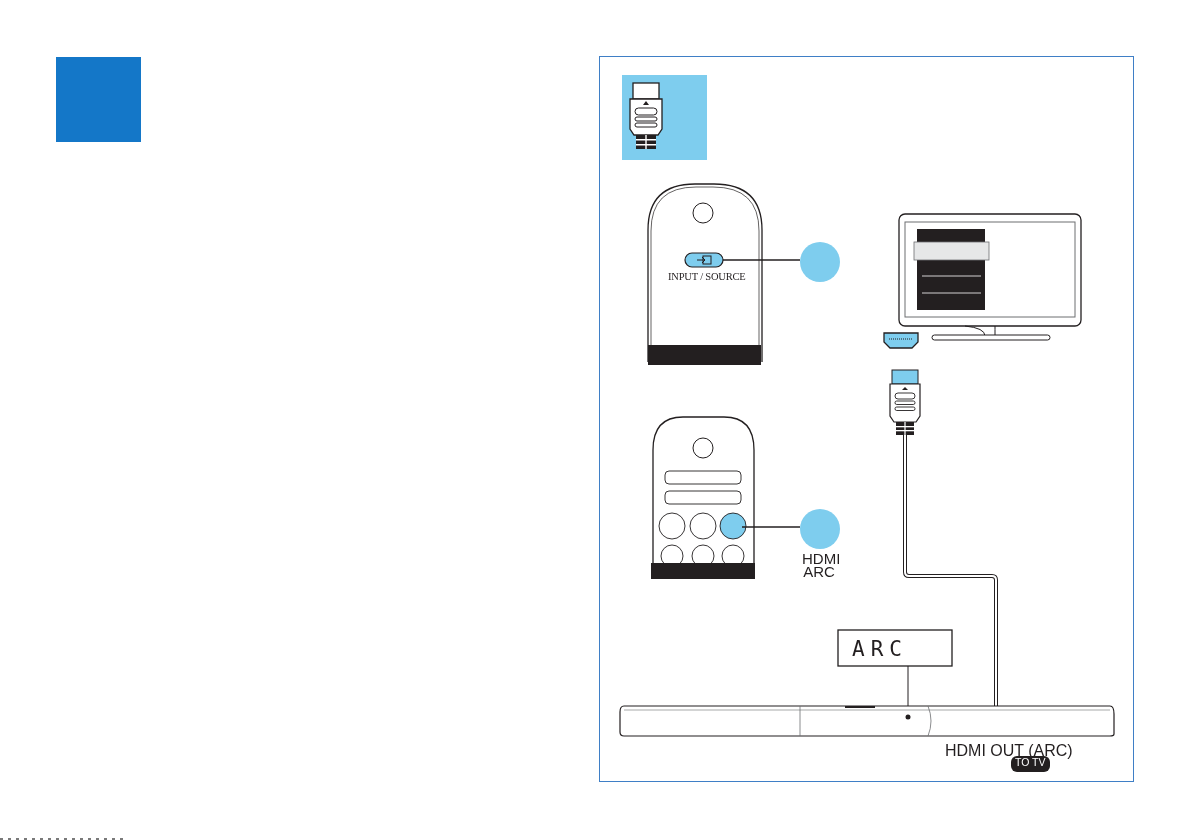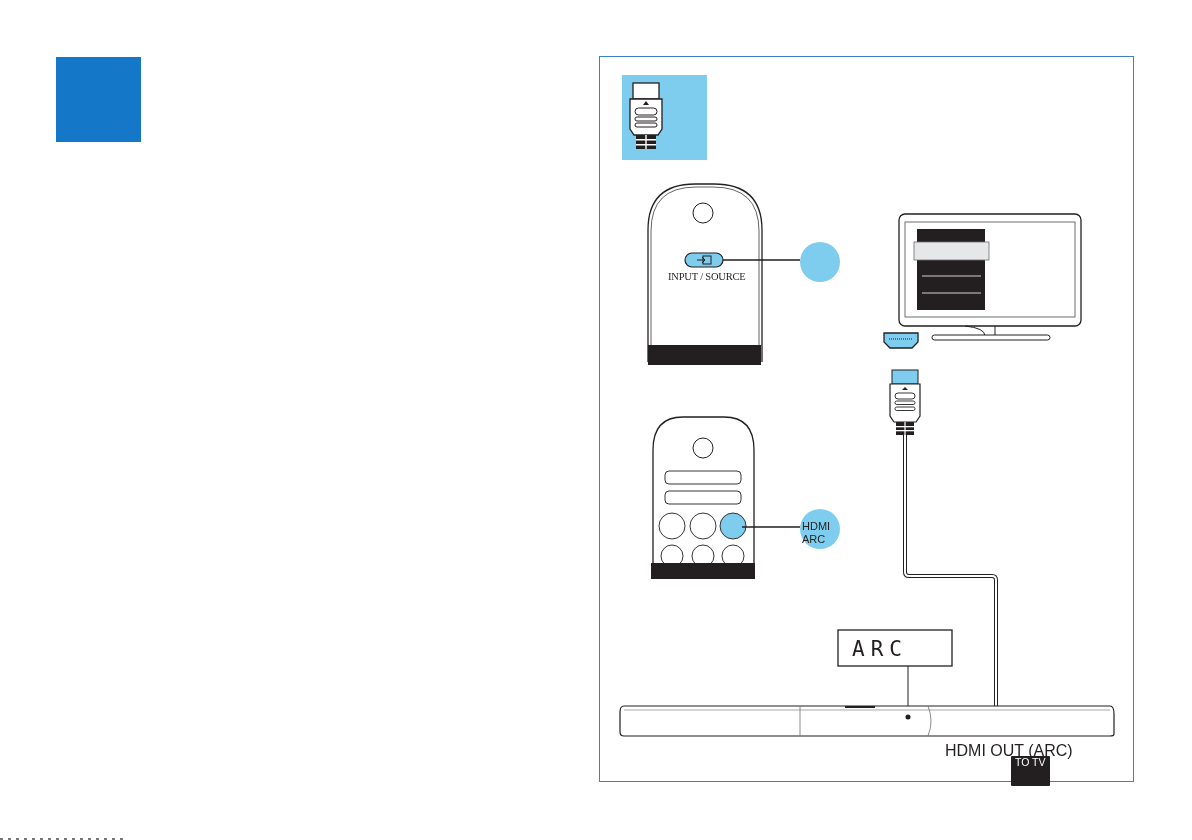--- a/index.html
+++ b/index.html
@@ -3,23 +3,23 @@
 <meta charset="utf-8">
 <style>
   html, body { margin:0; padding:0; background:#ffffff; }
   body { width:1192px; height:840px; position:relative; overflow:hidden; font-family:"Liberation Sans", sans-serif; }
   .step-square { position:absolute; left:56px; top:57px; width:85px; height:85px; background:#1477c8; }
   .panel { position:absolute; left:599px; top:56px; width:535px; height:726px; border:1.5px solid #3f7fc6; box-sizing:border-box; }
   .hdmi-badge { position:absolute; left:622px; top:75px; width:85px; height:85px; background:#7ecdee; }
   svg.diagram { position:absolute; left:0; top:0; }
   .label { position:absolute; color:#231f20; font-family:"Liberation Sans", sans-serif; }
   .input-label { left:668px; top:271px; font-size:10.5px; letter-spacing:-0.2px;font-family:Liberation Serif, serif; }
-  .hdmi-arc-label { left:802px; top:520px; font-size:11px; line-height:13px; width:34px; }
+  .hdmi-arc-label { left:802px; top:552px; font-size:15px; text-align:center; line-height:13px; width:34px; }
   .hdmi-out-label { left:945px; top:742px; font-size:16px; }
-  .to-tv-badge { position:absolute; left:1011px; top:756px; height:30px; padding:0 4px; background:#231f20; color:#ffffff; font-size:10.5px; line-height:13px; border-radius:1px; }
+  .to-tv-badge { position:absolute; left:1011px; top:756px; height:16px; padding:0 4px; background:#231f20; color:#ffffff; font-size:10.5px; line-height:13px; border-radius:6px; }
   .bottom-artifact { position:absolute; left:0; top:838px; width:125px; height:2px; background:repeating-linear-gradient(90deg,#222 0 3px,transparent 3px 8px); opacity:.6; }
 </style>
 </head>
 <body>
 
 <div class="step-square"></div>
 
 <div class="panel"></div>
 
 <div class="hdmi-badge">

